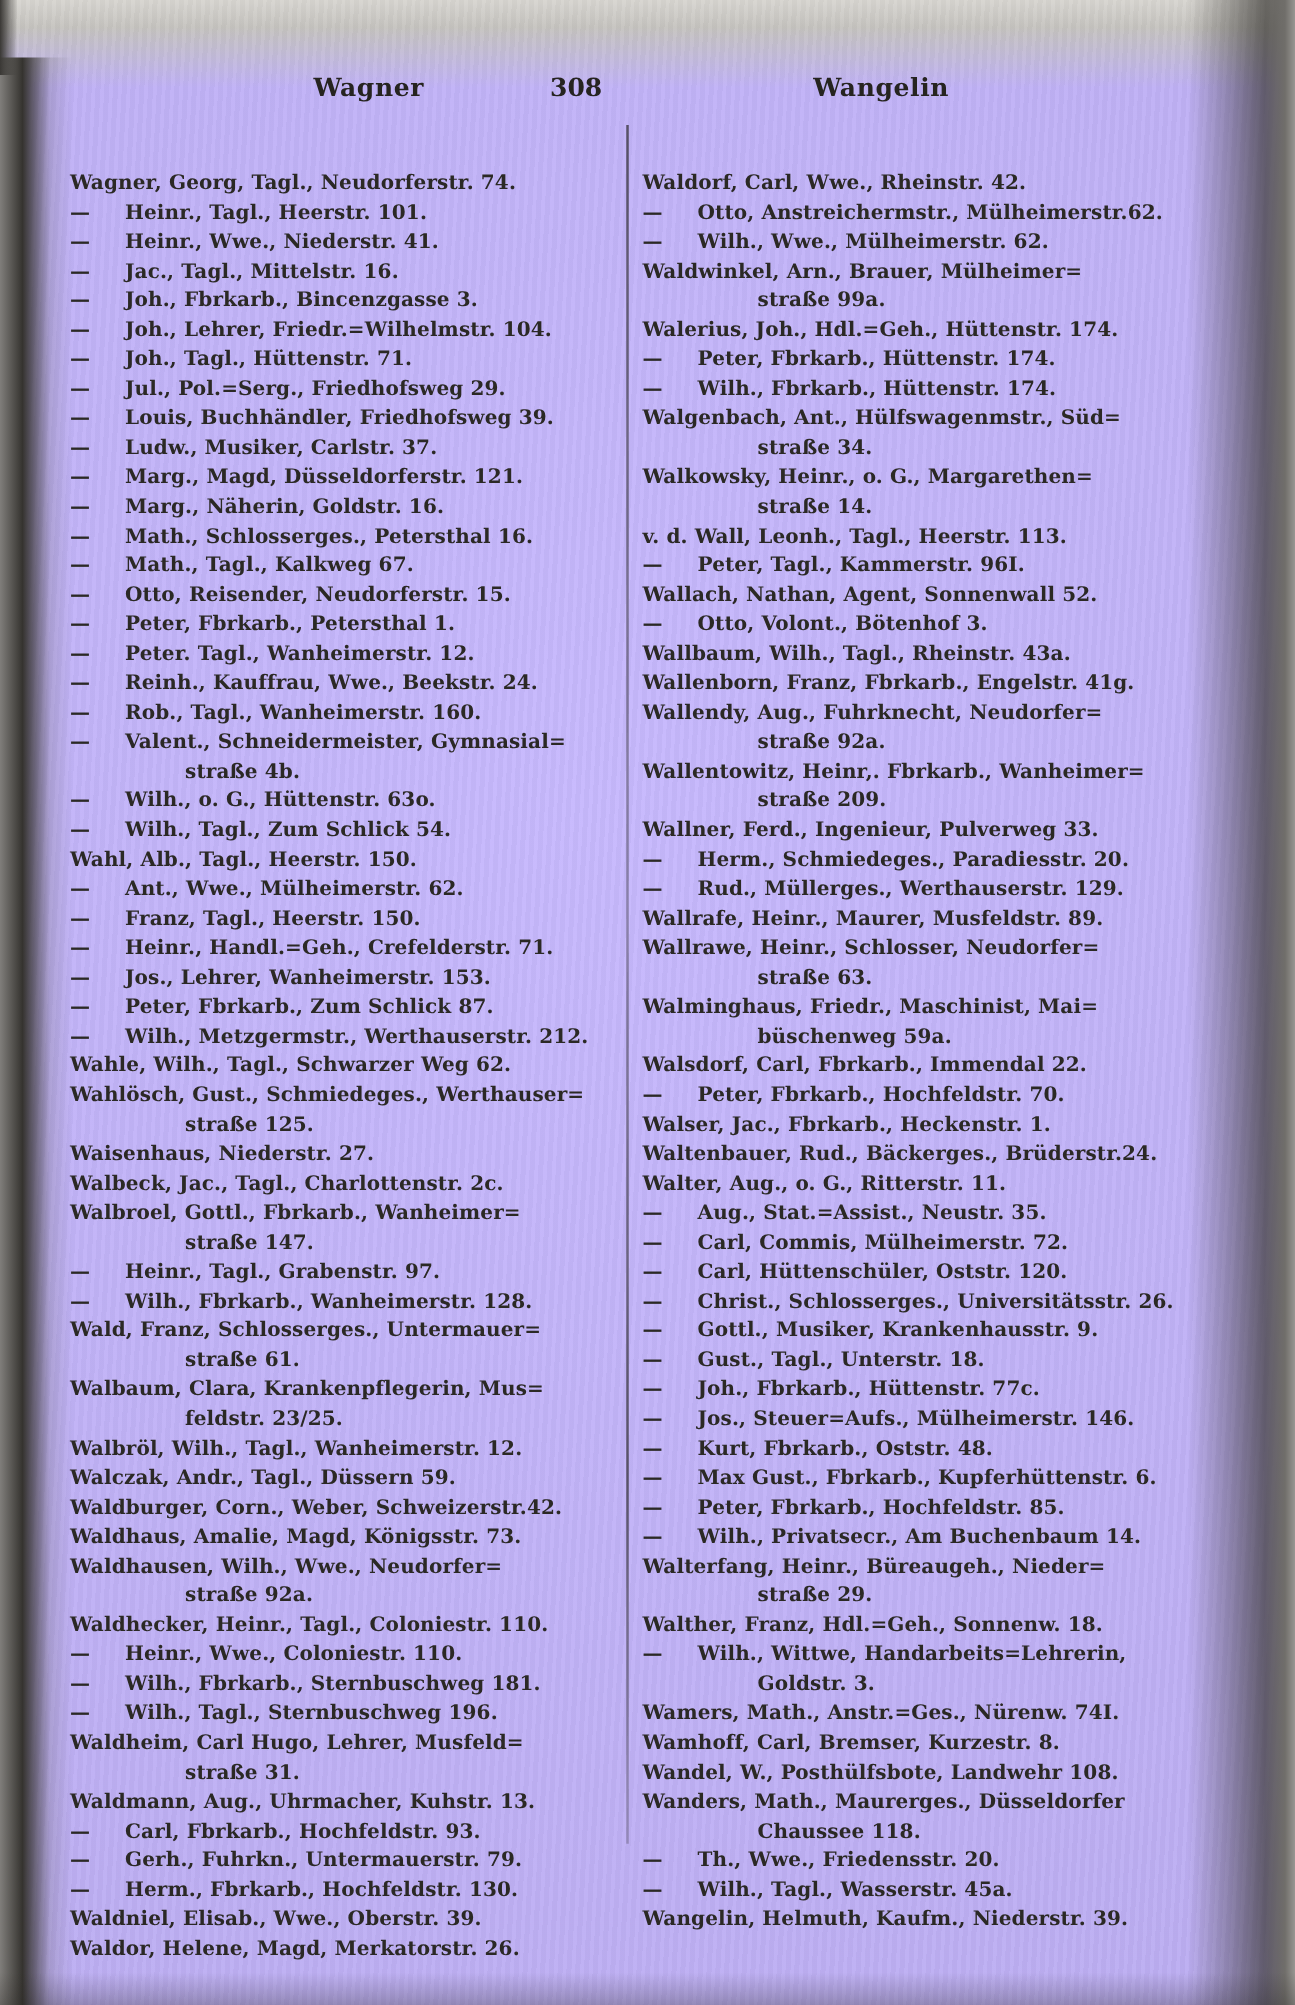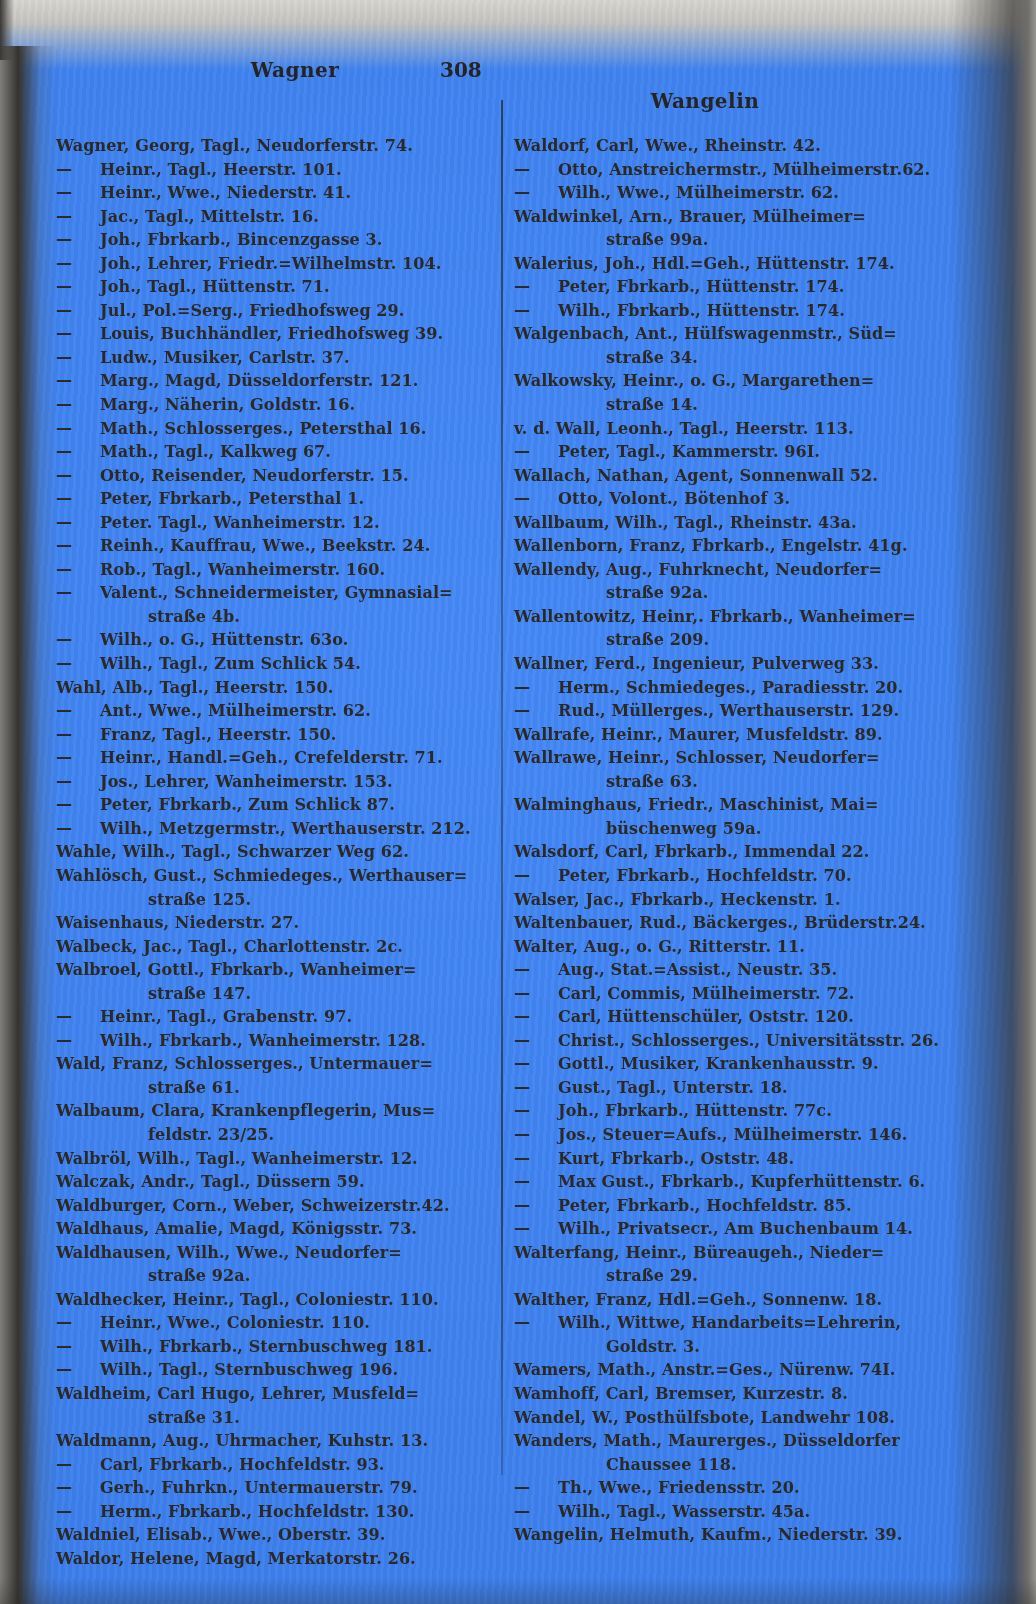--- a/index.html
+++ b/index.html
@@ -1,20 +1,20 @@
 <!DOCTYPE html>
 <html><head>
 <meta charset="utf-8">
 <style>
   html,body{margin:0;padding:0;background:#6f6d6a;}
   #page{
     position:relative;
     width:1036px;height:1604px;
     margin:0 auto;
-    background:#3b82f6;
+    background:#c4b5fd;
     overflow:hidden;
     font-family:"DejaVu Serif", serif;
   }
   
   #page::before{
     content:"";position:absolute;inset:0;pointer-events:none;
     background:
       repeating-linear-gradient(93deg, rgba(255,255,255,.03) 0 3px, rgba(0,0,0,.025) 3px 7px),
       linear-gradient(180deg, #d8d6d1 0, #c6c4c0 22px, rgba(182,181,178,0) 70px),
       radial-gradient(120% 90% at 45% 40%, rgba(255,255,255,.05), rgba(0,0,0,.06));
@@ -31,21 +31,21 @@
     position:absolute;right:0;top:0;bottom:0;width:86px;pointer-events:none;
     background:linear-gradient(90deg,rgba(0,0,0,0) 0,rgba(52,50,46,.35) 34px,rgba(58,56,52,.7) 62px,#706e6a 78px,#989692 86px);
   }
   .edge-bottom{
     position:absolute;left:0;right:0;bottom:0;height:26px;pointer-events:none;
     background:linear-gradient(0deg,rgba(40,38,35,.28),rgba(0,0,0,0));
   }
   .header{position:absolute;top:58px;left:0;width:100%;height:30px;color:#262420;}
   .header .hl{position:absolute;left:200px;width:190px;text-align:center;font-size:20px;font-weight:700;letter-spacing:.5px;}
   .header .hn{position:absolute;left:440px;width:120px;text-align:left;font-size:20px;font-weight:600;font-family:"DejaVu Serif",serif;}
-  .header .hr{position:absolute;left:610px;width:190px;text-align:center;font-size:20px;font-weight:700;letter-spacing:.5px;margin-top:31px;}
+  .header .hr{position:absolute;left:610px;width:190px;text-align:center;font-size:20px;font-weight:700;letter-spacing:.5px;}
   .divider{
     position:absolute;left:501px;top:100px;height:1375px;width:2px;
     background:linear-gradient(180deg,rgba(30,28,25,.65) 0,rgba(30,28,25,.35) 45%,rgba(30,28,25,.65) 78%,rgba(30,28,25,.25) 100%);
   }
   .col{
     position:absolute;top:106px;
     color:#2b2925;
     font-size:16px;font-weight:700;line-height:23.55px;
     letter-spacing:.1px;
     margin-top:28px;

